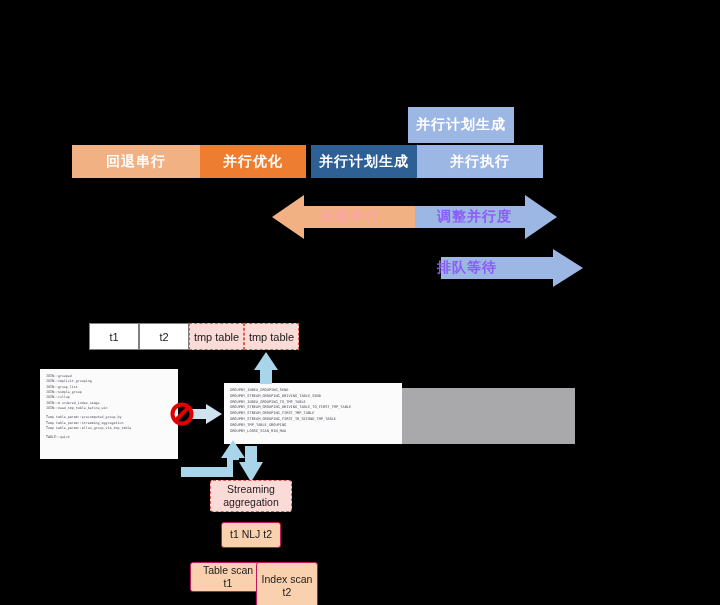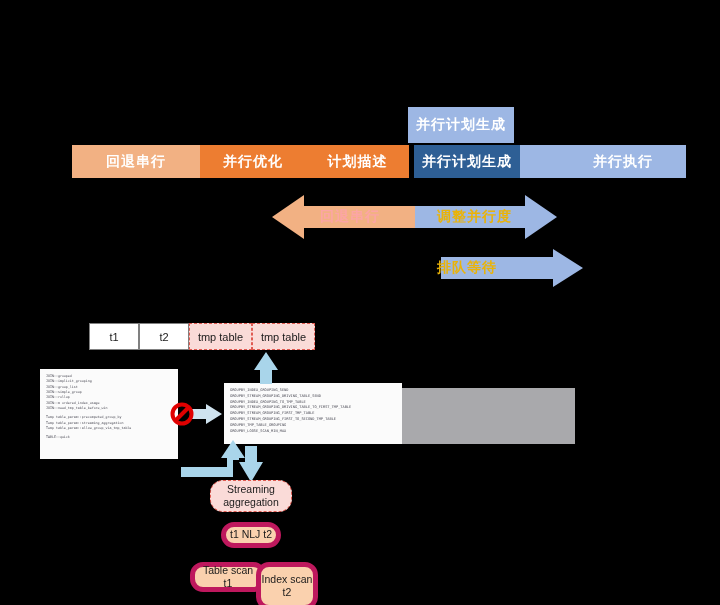--- a/index.html
+++ b/index.html
@@ -10,55 +10,55 @@
 
   
   .phasebar{position:absolute;left:72px;top:145px;height:33px;display:flex;}
   .seg{height:33px;display:flex;align-items:center;justify-content:center;
        color:#ffffff;font-size:14px;font-weight:bold;letter-spacing:1px;}
   .seg.s0{width:128px;background:#f2b183;}
   .seg.s1{width:106px;background:#ed7d31;}
   .seg.s2{width:103px;background:#ed7d31;}
   .gapseg{width:5px;height:33px;background:#000;}
   .seg.s3{width:106px;background:#2e5f95;}
-  .seg.s4{width:126px;background:#9db7e4;padding-left:40px;}
+  .seg.s4{width:126px;background:#9db7e4;}
 
   .topbox{position:absolute;left:408px;top:107px;width:106px;height:36px;
           background:#9db7e4;display:flex;align-items:center;justify-content:center;
           color:#fff;font-size:14px;font-weight:bold;letter-spacing:1px;}
 
   
   .arrowrow{position:absolute;}
   .arrowrow svg{display:block;}
-  .arrowlabel{position:absolute;color:#eab308;font-size:14px;font-weight:bold;
+  .arrowlabel{position:absolute;color:#8b5cf6;font-size:14px;font-weight:bold;
               letter-spacing:1px;white-space:nowrap;}
 
   
   .striprow{position:absolute;left:89px;top:323px;display:flex;height:27px;}
   .cell{height:27px;display:flex;align-items:center;justify-content:center;
         font-size:11px;color:#1a1a1a;box-sizing:border-box;}
   .cell.plain{background:#ffffff;border:1px solid #808080;width:50px;}
-  .cell.tmp{background:#fadbd8;border:1px dashed #e05b52;width:63px;}
+  .cell.tmp{background:#fadbd8;border:1px dashed #e05b52;width:55px;}
 
   
   .codepanel{position:absolute;background:#fbfbfb;box-sizing:border-box;
              padding:5px 6px;font-family:"DejaVu Sans Mono","Liberation Mono",monospace;
              color:#4a4a55;overflow:hidden;}
   #left-code{left:40px;top:369px;width:138px;height:90px;font-size:3.3px;line-height:1.62;}
   #right-code{left:224px;top:383px;width:178px;height:61px;font-size:3.6px;line-height:1.62;}
   .codeline{white-space:pre;}
   .codeblank{height:4px;}
 
   .graypanel{position:absolute;left:400px;top:388px;width:175px;height:56px;background:#a9a9ac;}
 
   
   .node{position:absolute;box-sizing:border-box;display:flex;align-items:center;
         justify-content:center;text-align:center;font-size:10.5px;color:#1a1a1a;
-        line-height:1.25;border-radius:13px;}
-  .node.peach{background:#fad1ae;border:5px solid #be185d;}
+        line-height:1.25;border-radius:3px;}
+  .node.peach{background:#fad1ae;border:1px solid #be185d;}
   .node.pinkdash{background:#fadbd8;border:1.5px dashed #e05b52;}
 
   #n-stream{left:210px;top:480px;width:82px;height:32px;}
   #n-nlj{left:221px;top:522px;width:60px;height:26px;}
   #n-tscan{left:190px;top:562px;width:76px;height:30px;}
   #n-iscan{left:256px;top:562px;width:62px;height:48px;}
 
   
   #flow{position:absolute;left:0;top:0;width:720px;height:605px;pointer-events:none;}
 
@@ -73,23 +73,20 @@
   <div class="topbox">
     <span>并行计划生成</span>
   </div>
 
   <div class="phasebar">
     <div class="seg s0">
       <span>回退串行</span>
     </div>
     <div class="seg s1">
       <span>并行优化</span>
-    </div>
-    <div class="seg s2">
-      <span>计划描述</span>
     </div>
     <div class="gapseg"></div>
     <div class="seg s3">
       <span>并行计划生成</span>
     </div>
     <div class="seg s4">
       <span>并行执行</span>
     </div>
   </div>
 

